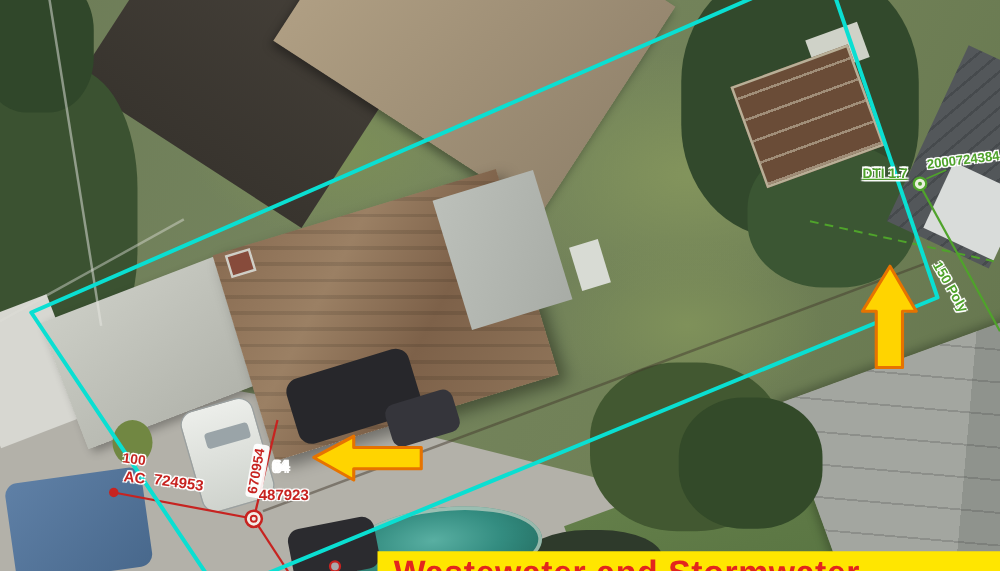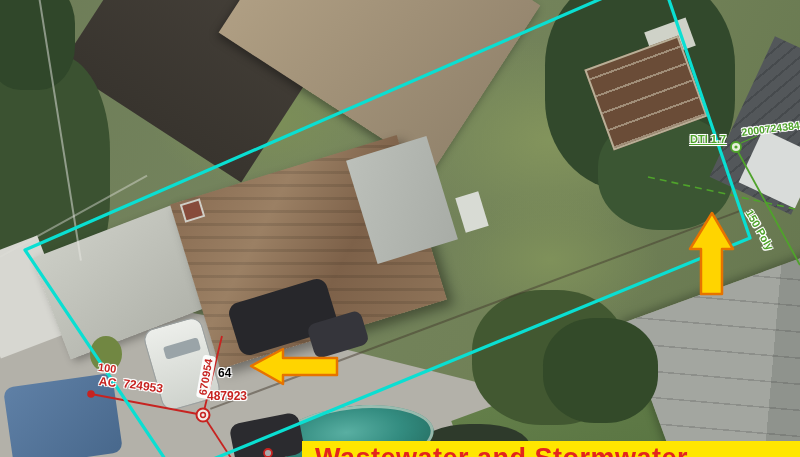--- a/index.html
+++ b/index.html
@@ -74,21 +74,21 @@
           transform-origin:top;background:rgba(232,232,226,.5);}
   .wire2{left:0;top:256px;width:168px;height:1.5px;transform:rotate(-29deg);
           transform-origin:left;background:rgba(222,222,216,.45);}
   
   svg.ov{left:0;top:0;width:800px;height:457px;}
   
   .lbl{position:absolute;font-weight:bold;white-space:nowrap;line-height:1;
        text-shadow:-1px -1px 0 #fff,1px -1px 0 #fff,-1px 1px 0 #fff,1px 1px 0 #fff,0 0 2px #fff;}
   .red{color:#c72320;}
   .grn{color:#4fa32b;}
-  .blu{color:#000000;}
+  .blu{color:#ffffff;}
   #lbl-100{left:98px;top:363px;font-size:11px;transform:rotate(7deg);}
   #lbl-ac{left:99px;top:376px;font-size:12px;transform:rotate(7deg);}
   #lbl-724953{left:123px;top:380px;font-size:12px;transform:rotate(8deg);}
   #lbl-670954{left:206px;top:377px;font-size:11px;transform:translate(-50%,-50%) rotate(-80deg);
        background:rgba(255,255,255,.92);border-radius:3px;padding:1px 3px;text-shadow:none;}
   #lbl-487923{left:207px;top:390px;font-size:12px;}
   #lbl-64{left:218px;top:367px;font-size:12px;}
   #lbl-dti{left:690px;top:134px;font-size:11px;text-decoration:underline;}
   #lbl-2000{left:741px;top:127px;font-size:10.5px;transform:rotate(-7deg);transform-origin:left top;}
   #lbl-150{left:753px;top:208px;font-size:11px;transform:rotate(60deg);transform-origin:left top;}

